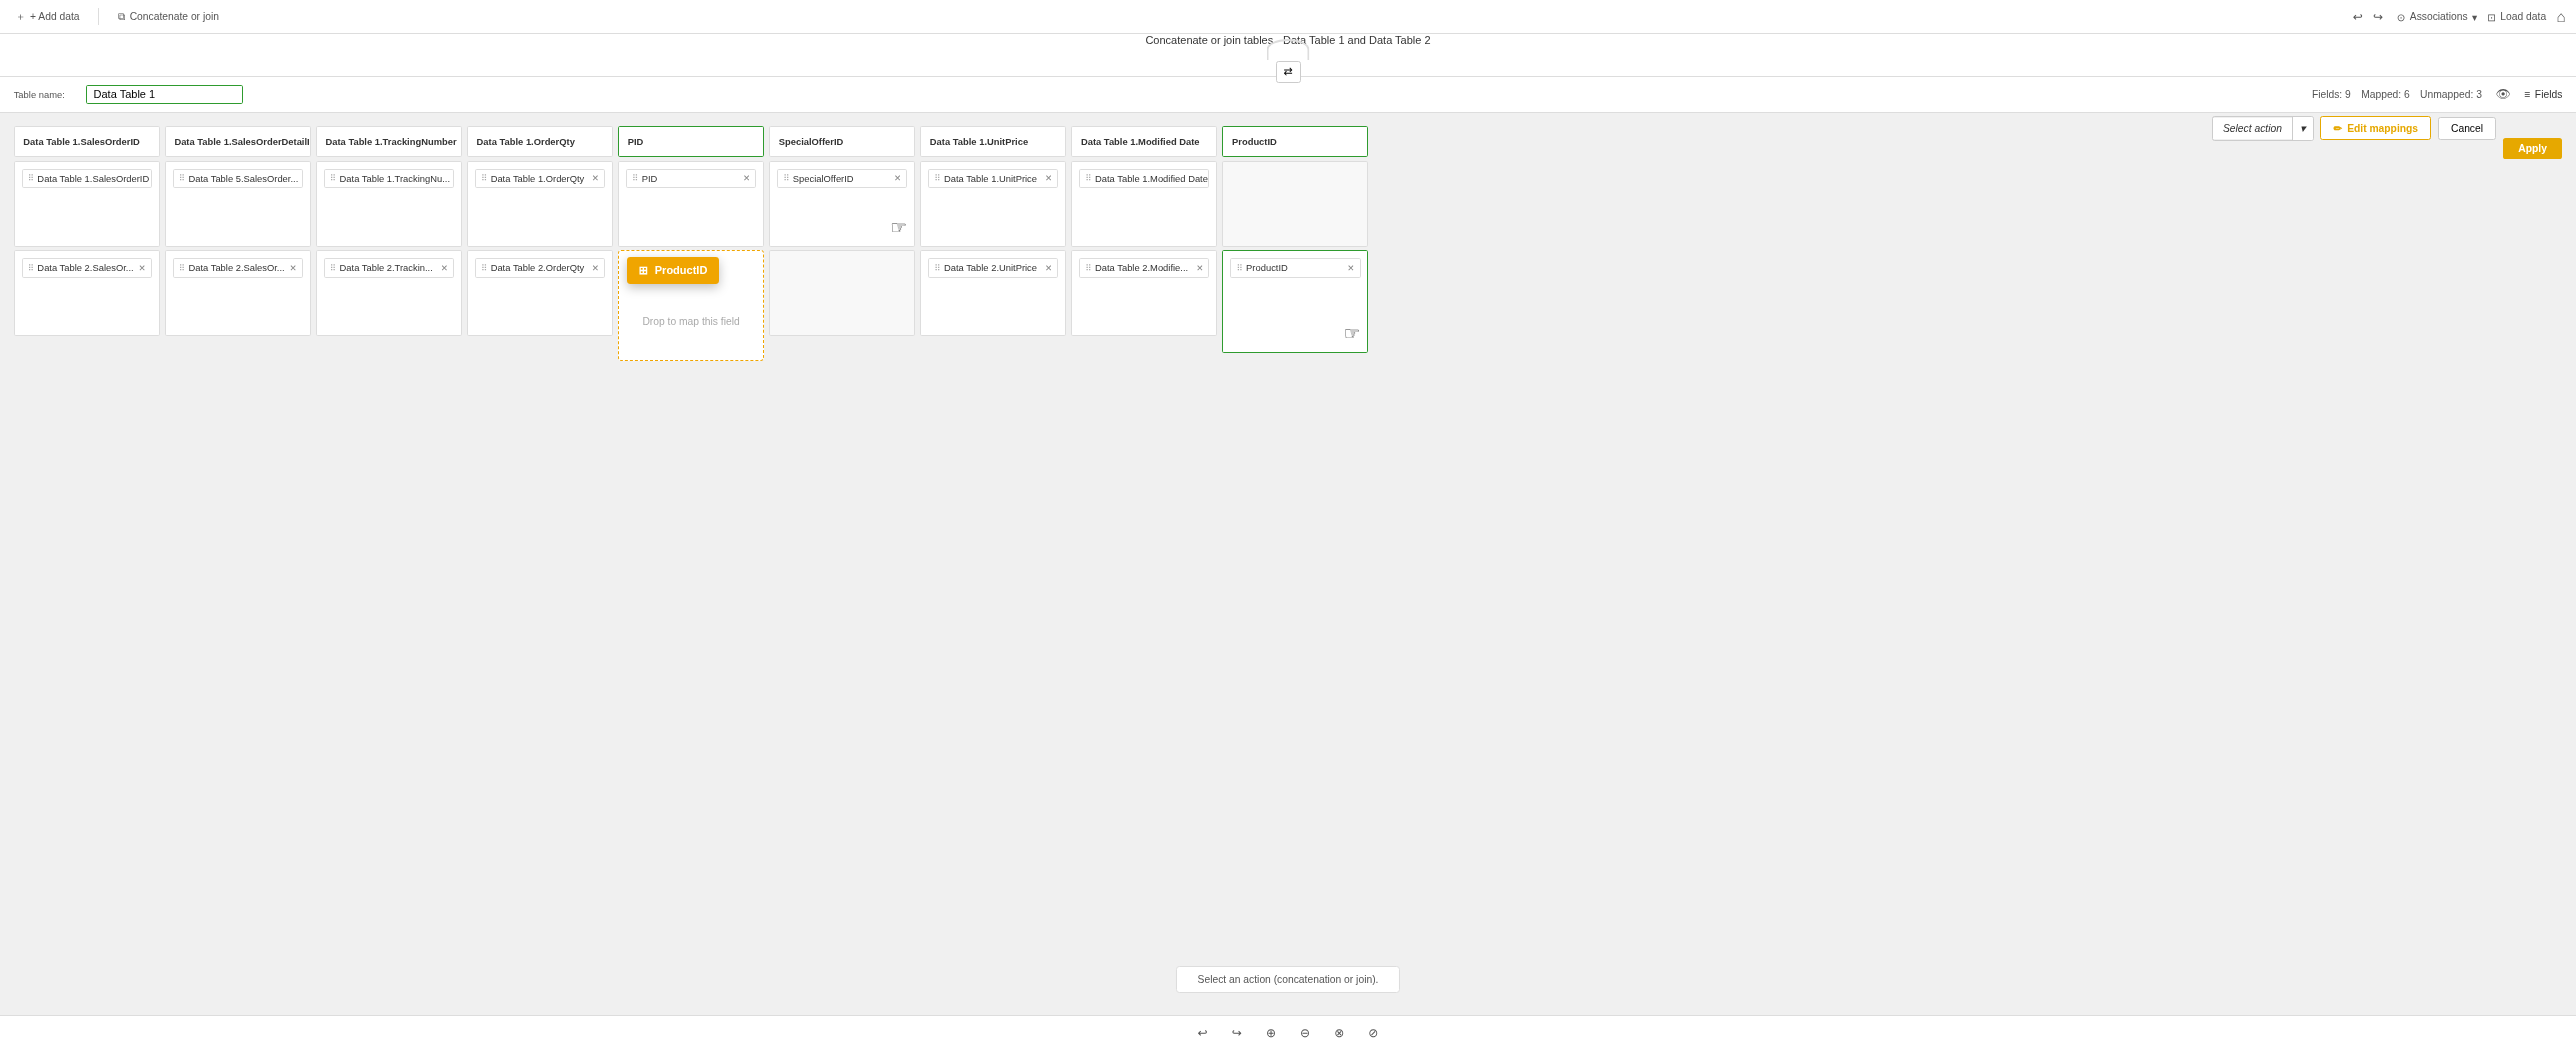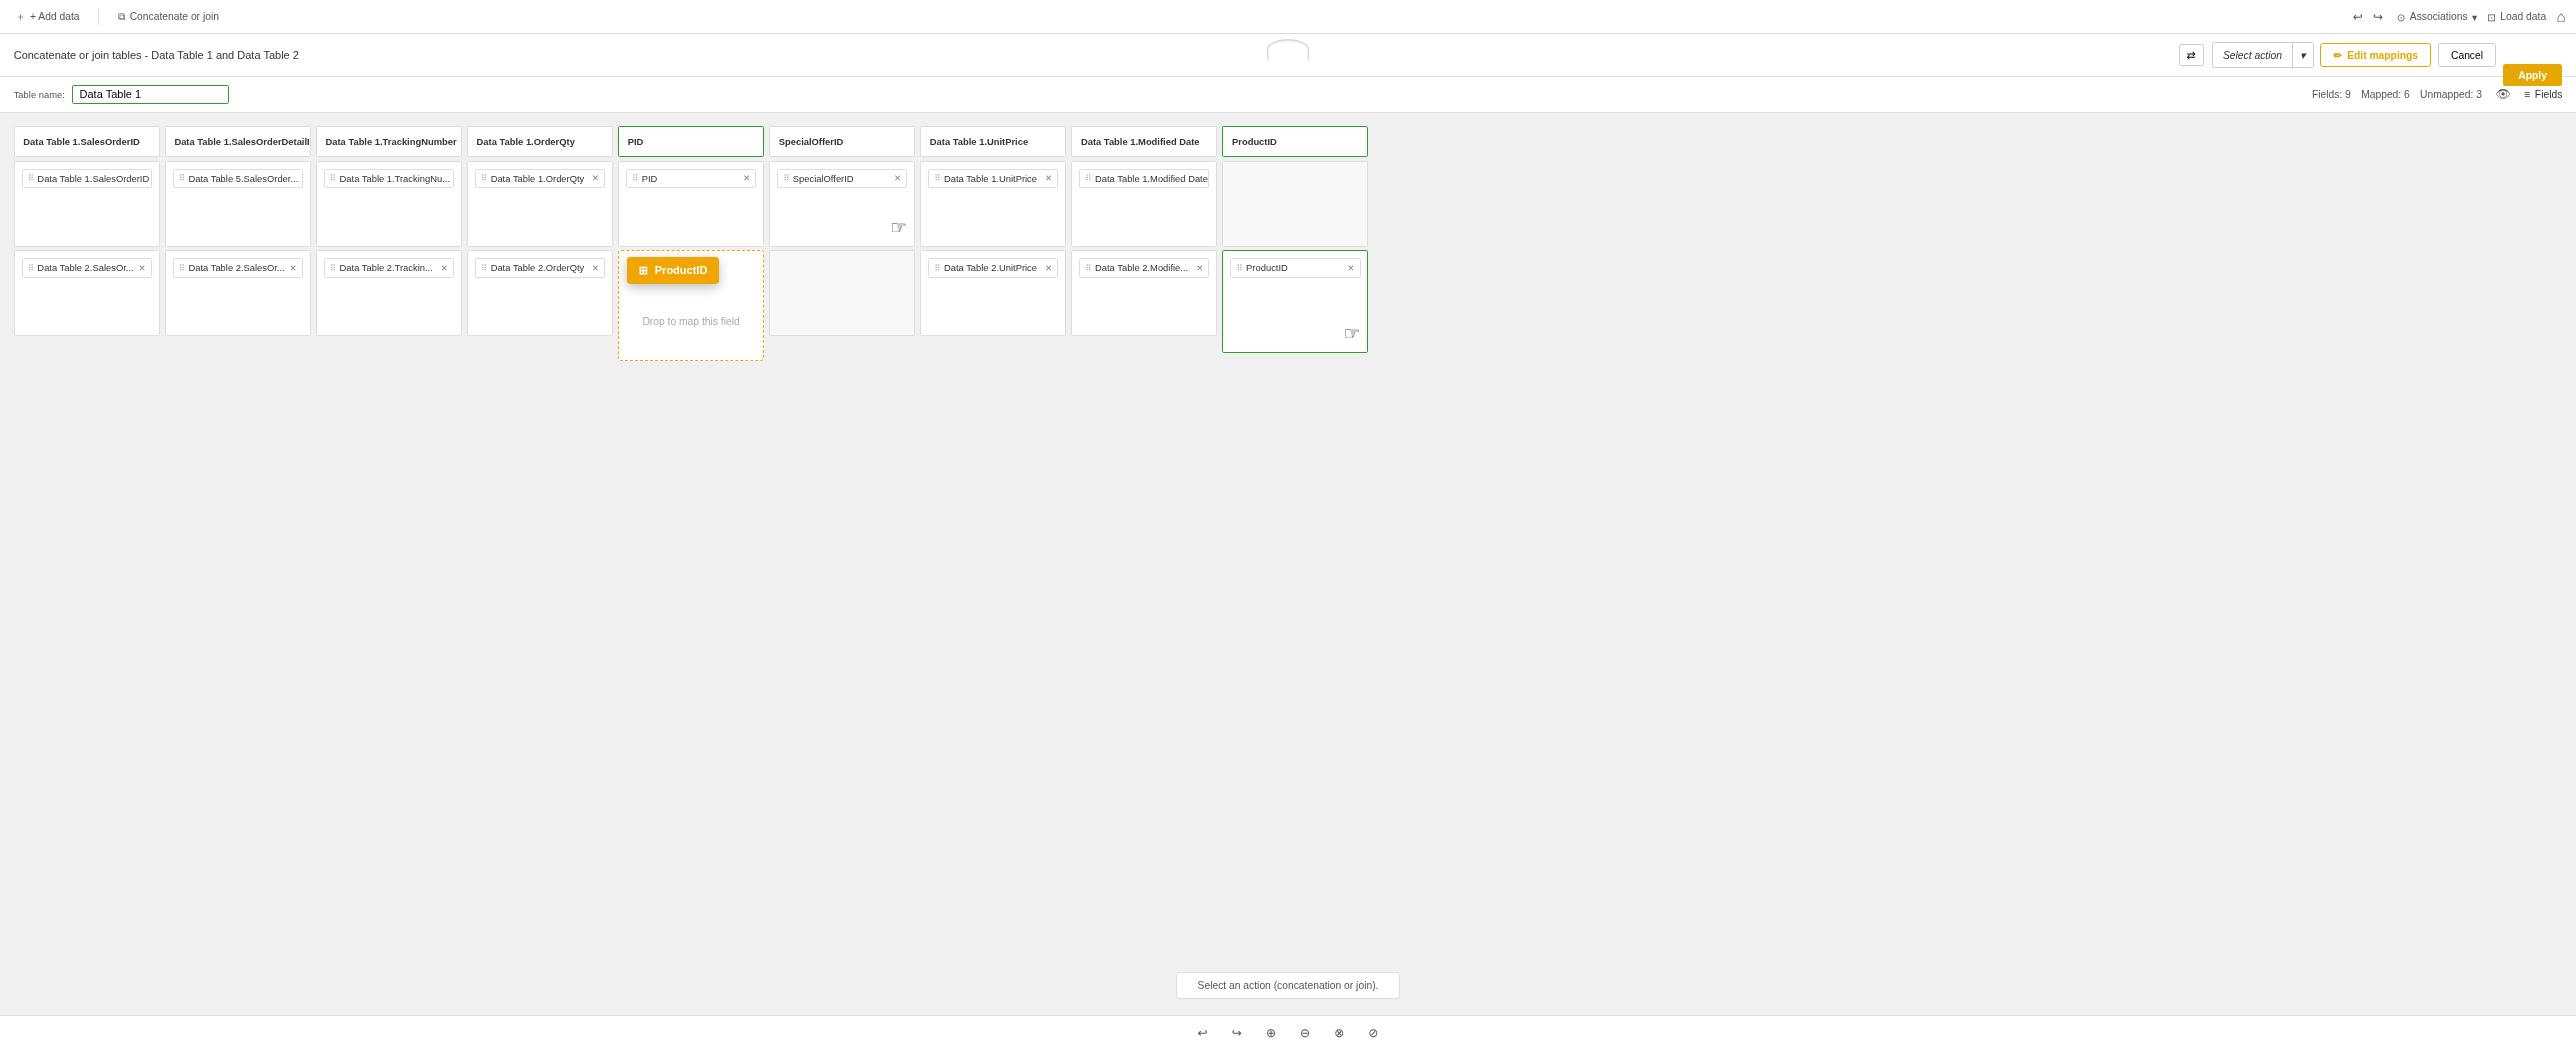--- a/index.html
+++ b/index.html
@@ -15,41 +15,41 @@
       cursor: pointer; font-size: 10.3px; color: #555; padding: 3.4px 5.1px;
     }
     .toolbar-sep { width: 0.9px; height: 17px; background: #ddd; }
     .toolbar-right { margin-left: auto; display: flex; align-items: center; gap: 10.3px; }
     .toolbar-undo-redo { display: flex; gap: 3.4px; }
     .icon-btn { background: none; border: none; cursor: pointer; color: #555; padding: 3.4px; font-size: 12px; }
 
     
     .header-bar {
       display: flex; align-items: center; height: 43px; background: #fff;
-      border-bottom: 0.9px solid #ddd; padding: 0 13.7px; gap: 8px;
+      border-bottom: 0.9px solid #ddd; padding: 0 13.7px; gap: 15px; flex-direction: column;
     }
     .header-title { font-size: 11px; font-weight: 500; flex: 1; }
     .swap-btn { border: 0.9px solid #ccc; background: #fff; border-radius: 2.6px; padding: 3.4px 6.9px; cursor: pointer; font-size: 11px; }
     .header-actions { display: flex; align-items: center; gap: 6.9px; margin-left: auto; }
     .select-action-wrap { display: flex; align-items: center; border: 0.9px solid #ccc; border-radius: 2.6px; overflow: hidden; font-style: italic; }
     .select-action-label { padding: 5.1px 10.3px; background: #fff; font-size: 10.3px; color: #333; white-space: nowrap; }
     .select-action-arrow { padding: 5.1px 6.9px; background: #fff; border-left: 0.9px solid #ccc; cursor: pointer; }
     .edit-mappings-btn {
       display: flex; align-items: center; gap: 5.1px; background: #fff; border: 0.9px solid #e6a800;
       border-radius: 2.6px; padding: 5.1px 12px; cursor: pointer; color: #e6a800; font-size: 10.3px; font-weight: 600;
     }
     .cancel-btn { background: #fff; border: 0.9px solid #ccc; border-radius: 2.6px; padding: 5.1px 12px; cursor: pointer; font-size: 10.3px; }
     .apply-btn { background: #e6a800; border: none; border-radius: 2.6px; padding: 5.1px 15.4px; cursor: pointer; font-size: 10.3px; color: #fff; font-weight: 600; margin-top: 40px; }
 
     
     .table-name-row {
       display: flex; align-items: center; padding: 6.9px 13.7px; background: #fff;
       border-bottom: 0.9px solid #ddd; gap: 6.9px;
     }
-    .table-name-label { font-size: 9.4px; color: #555; margin-right: 0; }
+    .table-name-label { font-size: 9.4px; color: #555; margin-right: 14px; }
     .table-name-input {
       border: 1.7px solid #2e9b2e; border-radius: 1.7px; padding: 2.6px 6.9px;
       font-size: 11px; min-width: 103px; outline: none;
     }
     .fields-info { margin-left: auto; display: flex; align-items: center; gap: 10.3px; font-size: 10.3px; color: #555; }
     .fields-info span { display: inline-flex; align-items: center; gap: 3.4px; }
     .fields-btn { display: flex; align-items: center; gap: 4.3px; background: none; border: none; cursor: pointer; font-size: 10.3px; color: #333; }
 
     
     .main-content { display: flex; flex-direction: column; overflow-x: auto; background: #f0f0f0; height: calc(100vh - 146px); }
@@ -82,21 +82,21 @@
       padding: 6.9px 12px; font-size: 11px; font-weight: 600; white-space: nowrap;
       box-shadow: 0 3.4px 10.3px rgba(0,0,0,0.25); z-index: 10; pointer-events: none;
       display: flex; align-items: center; gap: 6.9px;
     }
 
     
     .drop-label { color: #aaa; font-size: 10.3px; text-align: center; padding: 26px 6.9px 6.9px; }
 
     
     .status-bar {
-      position: fixed; bottom: 50px; left: 50%; transform: translateX(-50%);
+      position: fixed; bottom: 56px; left: 50%; transform: translateX(-50%);
       background: rgba(255,255,255,0.95); border: 0.9px solid #ddd; border-radius: 3.4px;
       padding: 6.9px 20.6px; font-size: 10.3px; color: #555; white-space: nowrap;
     }
 
     
     .bottom-toolbar {
       position: fixed; bottom: 0; left: 0; right: 0; height: 34px;
       background: #fff; border-top: 0.9px solid #ddd; display: flex; align-items: center;
       justify-content: center; gap: 10.3px;
     }

